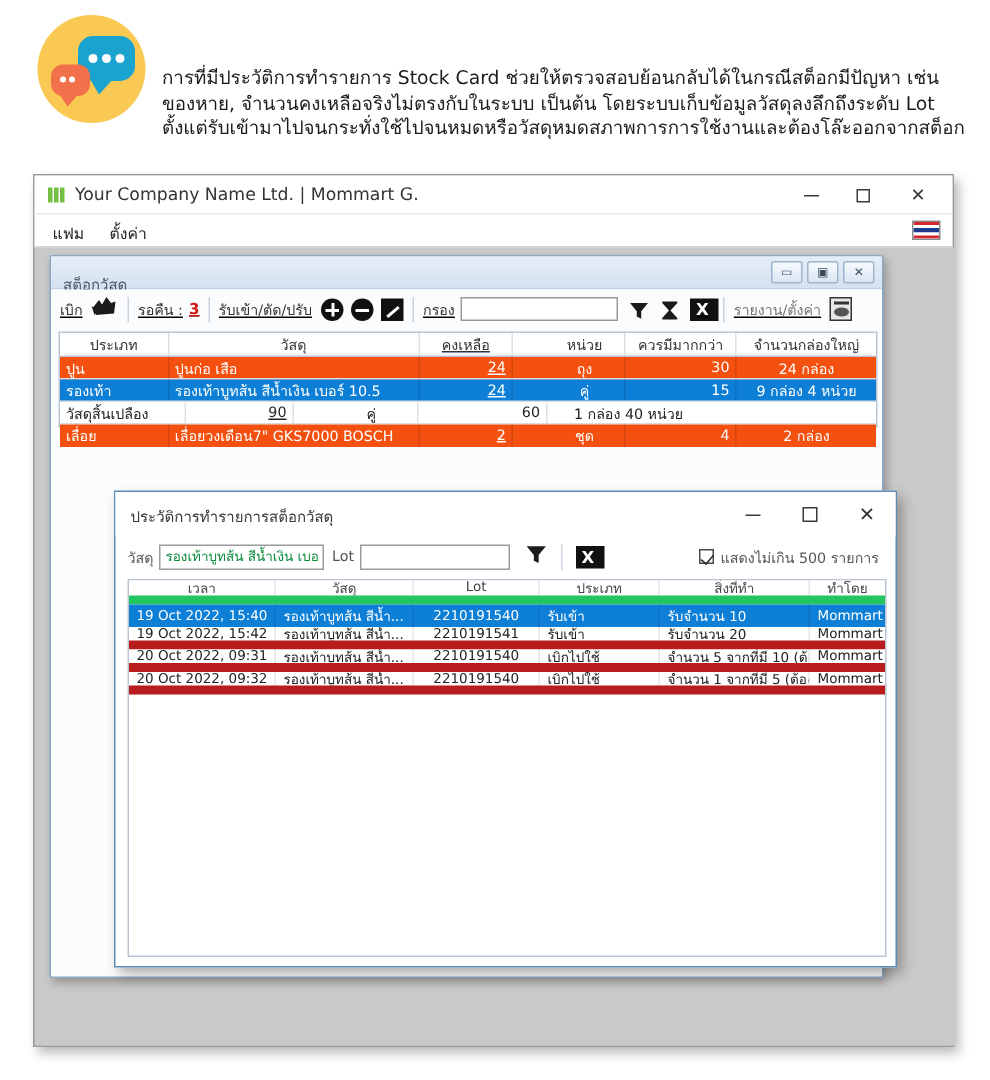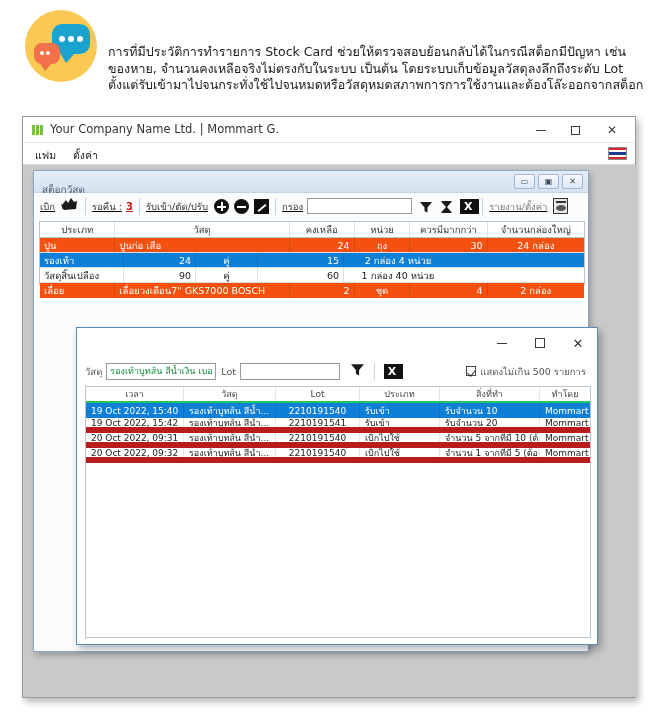--- a/index.html
+++ b/index.html
@@ -80,22 +80,22 @@
   .xl:after { content:""; position:absolute; right:-3px; top:0; width:3px; height:15px; background:#111; }
   .rep-icon { width:15px; height:16px; border:1px solid #333; background:#e8e8e8; position:relative; }
   .rep-icon:before { content:""; position:absolute; left:2px; top:2px; width:10px; height:2px; background:#333; }
   .rep-icon:after { content:""; position:absolute; left:2px; top:6px; width:10px; height:6px; background:#555; border-radius:50%; }
 
   
   .grid { position:absolute; left:5px; top:50px; width:546px; height:64px; background:#fff; border:1px solid #b9c6d2; }
   .grow { display:flex; height:15px; font-size:9.5px; align-items:center; border-bottom:1px solid #d8dde2; }
   .ghdr { background:#fff; color:#333; border-bottom:1px solid #b9c6d2; height:16px; }
   .gc { padding:0 4px; overflow:hidden; white-space:nowrap; border-right:1px solid rgba(0,0,0,.12); height:100%; display:flex; align-items:center; }
-  .c0 { width:84px; } .c1 { width:196px; } .c2 { width:72px; justify-content:flex-end; }
-  .c3 { width:62px; justify-content:center; } .c4 { width:86px; justify-content:flex-end; }
+  .c0 { width:84px; } .c1 { width:196px; } .c2 { width:72px; justify-content:flex-end;text-decoration:underline; }
+  .c3 { width:62px; justify-content:center;margin-left:21px; } .c4 { width:86px; justify-content:flex-end; }
   .c5 { width:108px; justify-content:center; border-right:none; }
   .ghdr .gc { justify-content:center; }
   .r-orange { background:#f4500f; color:#fff; }
   .r-blue   { background:#0d7fd6; color:#fff; }
   .r-white  { background:#fff; color:#222; }
 
   
   .dlg { position:absolute; left:76px; top:327px; width:522px; height:318px;
       background:#fff; border:1px solid #5b8bb5; box-shadow:3px 4px 8px rgba(0,0,0,.3); }
   .dlg-title { position:absolute; left:0; top:0; width:100%; height:30px; background:#fff; }
@@ -105,21 +105,21 @@
   .dlg-toolbar { position:absolute; left:0; top:30px; width:100%; height:26px; display:flex; align-items:center; padding-left:8px; }
   .dlg-lab { font-size:9.5px; color:#555; }
   .combo { width:110px; height:17px; border:1px solid #9a9a9a; background:#fff; color:#0c8c3c;
       font-size:9px; display:flex; align-items:center; padding-left:3px; overflow:hidden; white-space:nowrap; }
   .lot-input { width:100px; height:17px; border:1px solid #9a9a9a; background:#fff; }
   .chk { width:10px; height:10px; border:1px solid #4a4a4a; background:#fff; position:relative; }
   .chk:after { content:""; position:absolute; left:2px; top:1px; width:4px; height:7px;
       border-right:1.6px solid #2a2a2a; border-bottom:1.6px solid #2a2a2a; transform:rotate(40deg); }
   .dlg-grid { position:absolute; left:8px; top:58px; width:506px; height:252px; background:#fff; border:1px solid #b9c6d2; }
   .drow { display:flex; height:15px; font-size:9px; align-items:center; }
-  .dhdr { background:#fff; color:#444; border-bottom:2px solid #22c55e; height:16px; }
+  .dhdr { background:#fff; color:#444; border-bottom:6px solid #22c55e; height:16px; }
   .dc { padding:0 5px; overflow:hidden; white-space:nowrap; height:100%; display:flex; align-items:center;
         border-right:1px solid rgba(0,0,0,.10); }
   .d0 { width:98px; } .d1 { width:92px; } .d2 { width:84px; justify-content:center; }
   .d3 { width:80px; } .d4 { width:100px; } .d5 { width:50px; border-right:none; }
   .dhdr .dc { justify-content:center; }
   .dsel { background:#0d7fd6; color:#fff; }
   .dnorm { background:#fff; color:#222; border-bottom:6px solid #b91c1c; }
 </style>
 </head>
 <body>
@@ -233,24 +233,25 @@
         <div class="grow r-orange">
           <div class="gc c0">ปูน</div>
           <div class="gc c1">ปูนก่อ เสือ</div>
           <div class="gc c2">24</div>
           <div class="gc c3">ถุง</div>
           <div class="gc c4">30</div>
           <div class="gc c5">24 กล่อง</div>
         </div>
         <div class="grow r-blue">
           <div class="gc c0">รองเท้า</div>
+          <div class="gc c1">รองเท้าบูทส้น สีน้ำเงิน เบอร์ 10.5</div>
           <div class="gc c2">24</div>
           <div class="gc c3">คู่</div>
           <div class="gc c4">15</div>
-          <div class="gc c5">2 กล่อง 4 หน่วย</div>
+          <div class="gc c5">9 กล่อง 4 หน่วย</div>
         </div>
         <div class="grow r-white">
           <div class="gc c0">วัสดุสิ้นเปลือง</div>
           <div class="gc c2">90</div>
           <div class="gc c3">คู่</div>
           <div class="gc c4">60</div>
           <div class="gc c5">1 กล่อง 40 หน่วย</div>
         </div>
         <div class="grow r-orange" style="border-bottom:none;align-items:flex-end;">
           <div class="gc c0">เลื่อย</div>
@@ -260,20 +261,21 @@
           <div class="gc c4">4</div>
           <div class="gc c5">2 กล่อง</div>
         </div>
       </div>
     </div>
   </div>
 </div>
 
 <div class="dlg">
   <div class="dlg-title">
+    <div class="dlg-title-text">ประวัติการทำรายการสต็อกวัสดุ</div>
     <div class="dlg-btns">
       <div class="dlg-btn">
           <span class="glyph-min"></span>
         </div>
       <div class="dlg-btn">
           <span class="glyph-max" style="width:10px;height:10px;"></span>
         </div>
       <div class="dlg-btn">✕</div>
     </div>
   </div>

